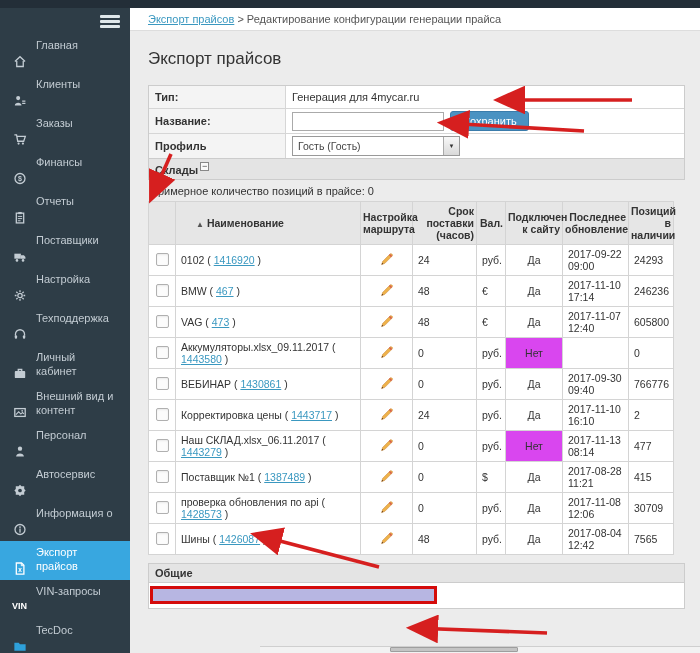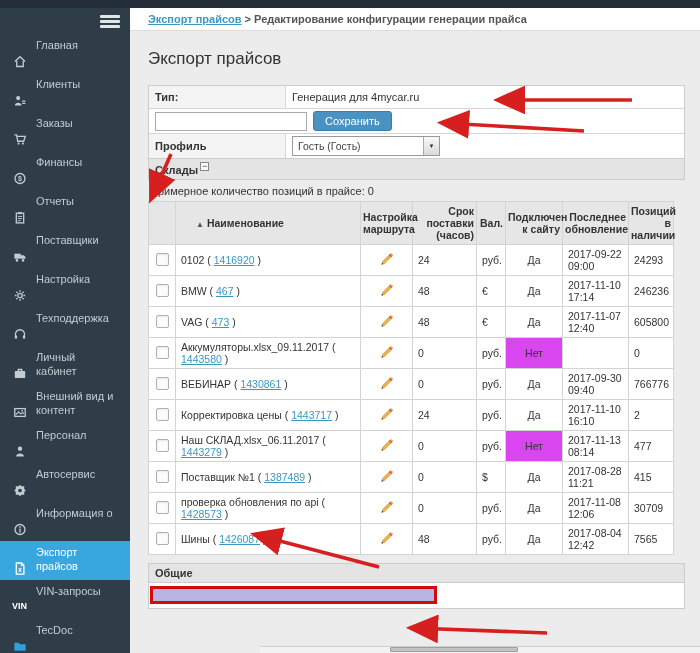--- a/index.html
+++ b/index.html
@@ -15,21 +15,21 @@
   #hamburger { position:absolute; top:5px; right:10px; width:20px; height:16px; cursor:pointer; }
   #hamburger span { display:block; height:3px; background:#dfe7ea; margin:2px 0; border-radius:1px; }
   #nav { margin-top:26px; }
   .nav-item { display:flex; align-items:flex-start; padding:5px 16px 5px 12px; color:#c3ccd3; cursor:pointer; line-height:1.25; min-height:22px; }
   .nav-item .ico { width:15px; min-width:15px; height:13px; margin-right:9px; margin-top:16px; display:inline-flex; align-items:flex-start; justify-content:center; }
   .nav-item.active { background:#38a7e0; color:#ffffff; }
   .nav-item .vin-txt { font-weight:bold; font-size:9px; color:#fff; letter-spacing:0; }
 
   
   #main { position:absolute; top:8px; left:130px; right:0; bottom:0; background:#ececec; }
-  #breadcrumb { background:#fff; border-bottom:1px solid #ddd; padding:5px 0 5px 18px; font-size:11px; color:#555;font-weight:bold; }
+  #breadcrumb { background:#fff; border-bottom:1px solid #ddd; padding:5px 0 5px 18px; font-size:11px; color:#555; }
   #breadcrumb a { color:#3a98c0; text-decoration:underline; cursor:pointer; }
   #content { padding:10px 15px 0 18px; }
   #page-title { font-size:17px; color:#333; margin:8px 0 16px 0; font-weight:400; }
 
   
   .formbox { border:1px solid #ccc; background:#fff; width:537px; }
   .frow { display:flex; border-bottom:1px solid #d6d6d6; min-height:23px; align-items:center; }
   .frow:last-child { border-bottom:none; }
   .flabel { width:137px; min-width:137px; background:#f4f4f4; border-right:1px solid #d6d6d6; font-weight:bold; padding:4px 6px; align-self:stretch; display:flex; align-items:center; }
   .fval { padding:2px 6px; display:flex; align-items:center; flex:1; }
@@ -256,29 +256,30 @@
 
     <div id="content">
       <div id="page-title">Экспорт прайсов</div>
 
       <div class="formbox">
         <div class="frow">
           <div class="flabel">Тип:</div>
           <div class="fval">Генерация для 4mycar.ru</div>
         </div>
         <div class="frow">
+          <div class="flabel">Название:</div>
           <div class="fval">
             <input class="txt" type="text" value="" style="">
             <button class="btn-save">Сохранить</button>
           </div>
         </div>
         <div class="frow">
           <div class="flabel">Профиль</div>
           <div class="fval">
-            <div class="sel" style="width:148px">
+            <div class="sel" style="width:168px">
               <div class="stxt">Гость (Гость)</div>
               <div class="sbtn">▼</div>
             </div>
           </div>
         </div>
       </div>
 
       <div class="secbar">
         <span>Склады</span><span class="collapse-box">−</span>
       </div>

